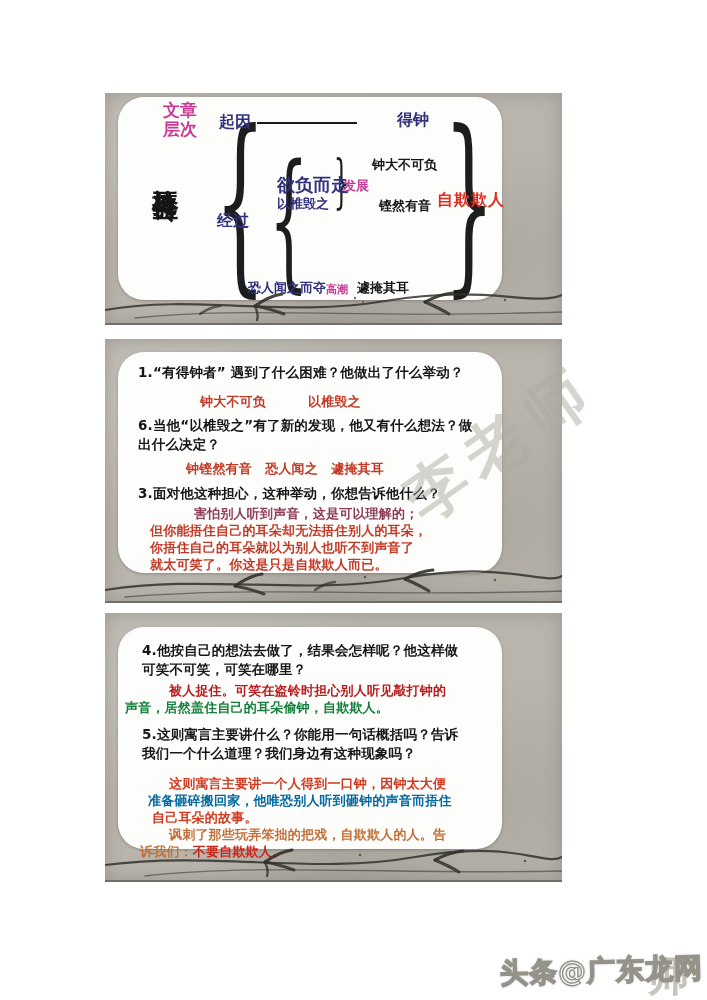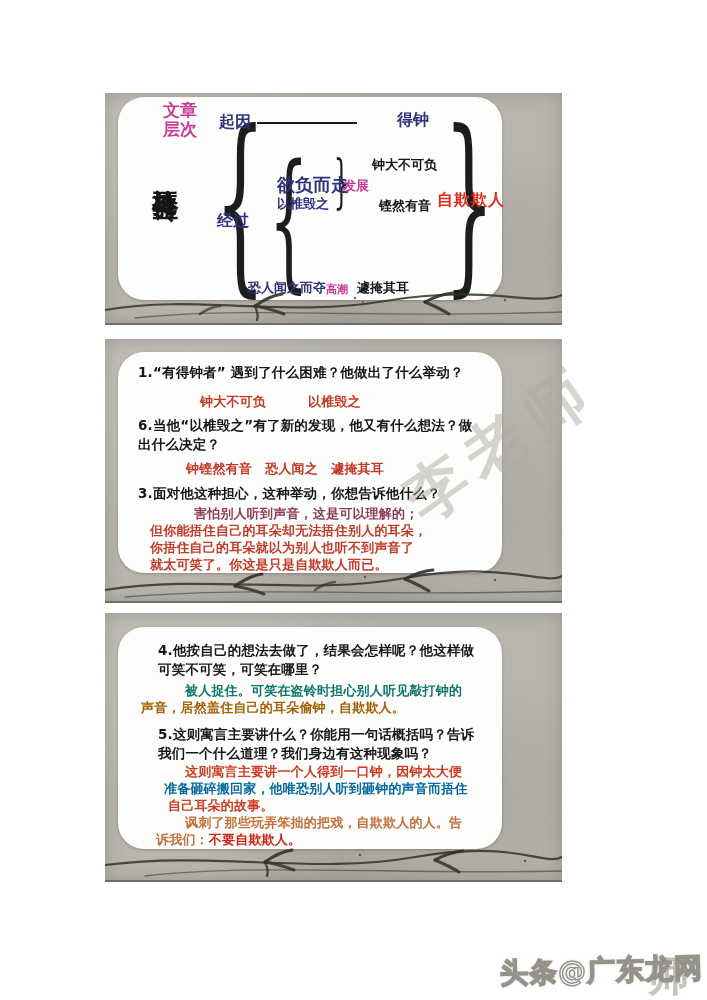--- a/index.html
+++ b/index.html
@@ -49,37 +49,37 @@
   .zhongda{left:267px;top:63px;font-size:13px;}
   .kengran{left:274px;top:104px;font-size:13px;}
   .kongren{left:143px;top:186px;font-size:13px;}
   .gaochao{left:221px;top:189px;font-size:11px;}
   .juyan{left:252px;top:186px;font-size:13px;}
   .ziqi{left:332px;top:97px;font-size:16px;letter-spacing:1px;}
 
   
   .content{position:relative;height:100%;box-sizing:border-box;}
   #slide2 .content{padding:11px 14px 0 20px;}
-  #slide3 .content{padding:14px 14px 0 40px;}
+  #slide3 .content{padding:14px 14px 0 24px;}
   .q{font-size:13.5px;line-height:19px;font-weight:700;color:#161616;letter-spacing:.2px;white-space:nowrap;}
   .a{font-size:13px;line-height:17px;font-weight:700;color:#c23a27;letter-spacing:.2px;white-space:nowrap;}
   .plum{color:#8e3c5a;}
   .orange{color:#c2703a;}
   .bright-red{color:#cc2519;}
   .a1{margin-top:11px;margin-left:62px;}
   .a1 .gap{margin-left:42px;}
   .q2{margin-top:6px;}
   .a2{margin-top:6px;margin-left:48px;}
   .q3{margin-top:7px;}
   .a3l1{margin-top:2px;margin-left:56px;}
   .a3{margin-left:12px;}
   .a4l1{margin-top:3px;margin-left:27px;}
   .a4l2{margin-left:-17px;}
   .q5{margin-top:9px;}
-  .a5l1{margin-top:0;margin-left:27px;}
+  .a5l1{margin-top:12px;margin-left:27px;}
   .a5l2{margin-left:6px;}
   .a5l3{margin-left:10px;}
   .a6l1{margin-top:0;margin-left:27px;}
   .a6l2{margin-left:-2px;}
 
   
   .ghost-diag{
     position:absolute;left:392px;top:402px;z-index:6;pointer-events:none;
     font-size:62px;font-weight:700;letter-spacing:10px;color:rgba(172,169,162,.50);
     transform:rotate(-35deg);white-space:nowrap;
@@ -179,22 +179,22 @@
       <circle cx="390" cy="14" r="1.2" fill="#33312b" stroke="none" opacity=".7"></circle>
     </g>
   </svg>
 </div>
 
 <div class="slide" id="slide3">
   <div class="card">
     <div class="content">
       <div class="q">4.他按自己的想法去做了，结果会怎样呢？他这样做</div>
       <div class="q">可笑不可笑，可笑在哪里？</div>
-      <div class="a a4l1" style="color:#0f766e;">被人捉住。可笑在盗铃时担心别人听见敲打钟的</div>
-      <div class="a a4l2" style="color:#a16207;">声音，居然盖住自己的耳朵偷钟，自欺欺人。</div>
+      <div class="a a4l1" style="color:#b91c1c;">被人捉住。可笑在盗铃时担心别人听见敲打钟的</div>
+      <div class="a a4l2" style="color:#15803d;">声音，居然盖住自己的耳朵偷钟，自欺欺人。</div>
       <div class="q q5">5.这则寓言主要讲什么？你能用一句话概括吗？告诉</div>
       <div class="q">我们一个什么道理？我们身边有这种现象吗？</div>
       <div class="a a5l1" style="color:#cf3a22;">这则寓言主要讲一个人得到一口钟，因钟太大便</div>
       <div class="a a5l2" style="color:#0369a1;">准备砸碎搬回家，他唯恐别人听到砸钟的声音而捂住</div>
       <div class="a a5l3" style="color:#cf3a22;">自己耳朵的故事。</div>
       <div class="a orange a6l1">讽刺了那些玩弄笨拙的把戏，自欺欺人的人。告</div>
       <div class="a a6l2">
         <span class="orange">诉我们：</span><span class="bright-red">不要自欺欺人。</span>
       </div>
     </div>

